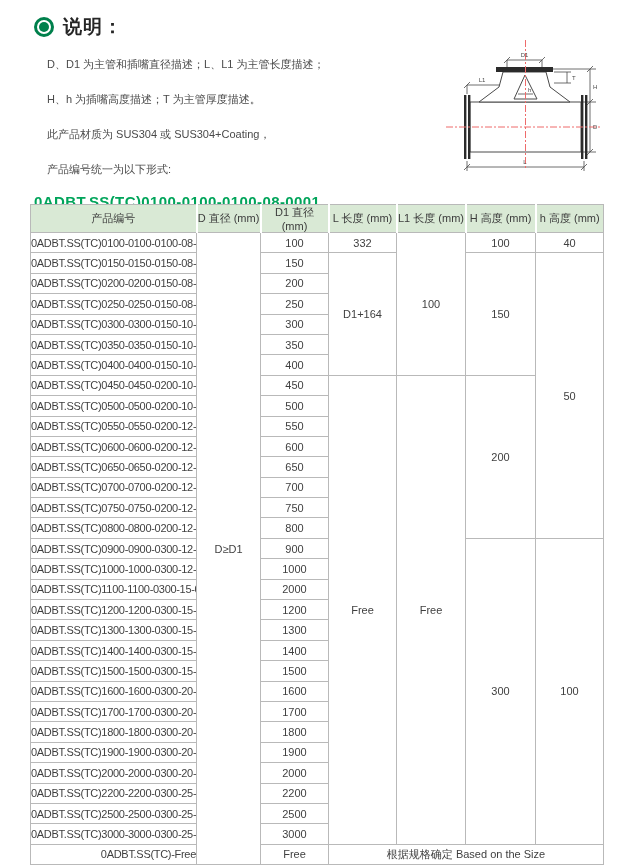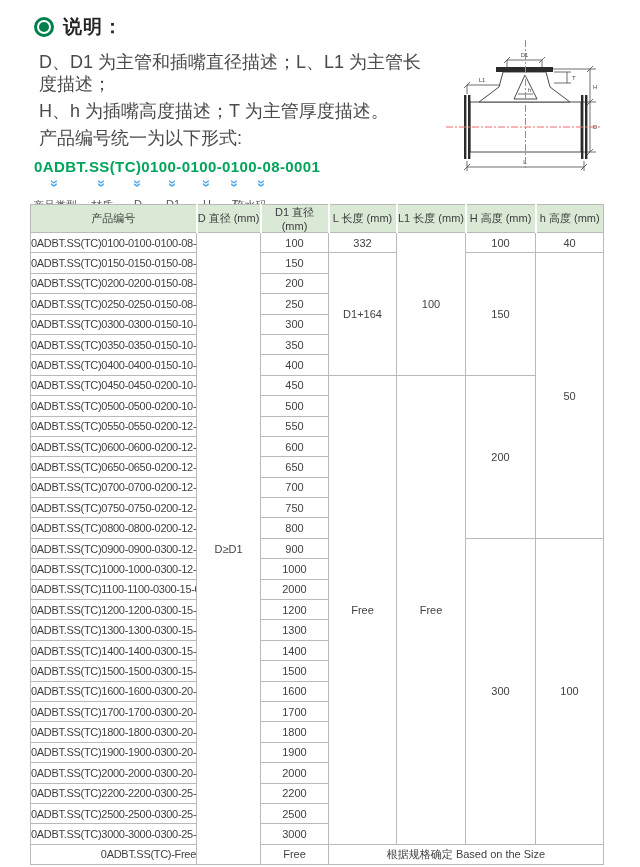--- a/index.html
+++ b/index.html
@@ -7,21 +7,21 @@
     width:640px;height:867px;background:#ffffff;position:relative;
     font-family:"Liberation Sans","DejaVu Sans",sans-serif;color:#4a4a4a;
     overflow:hidden;
   }
   
   .top{padding:14px 0 0 34px;}
   .title-row{display:flex;align-items:center;gap:9px;margin-bottom:11px;}
   .bullet{width:14px;height:14px;border-radius:50%;border:3px solid #00804c;position:relative;flex:0 0 auto;}
   .bullet::after{content:"";position:absolute;inset:2px;background:#00804c;border-radius:50%;}
   .title{font-size:19px;font-weight:bold;color:#262626;letter-spacing:1px;}
-  .desc p{margin:5px;font-size:18px;line-height:22px;color:#4a4a4a;width:400px;}
+  .desc p{margin:13px;font-size:11px;line-height:22px;color:#4a4a4a;width:400px;}
   .code{margin-top:9px;font-size:15px;font-weight:bold;color:#00a45a;letter-spacing:.4px;font-family:"Liberation Sans","DejaVu Sans",sans-serif;}
   .annot{position:relative;height:50px;}
   .arrow{position:absolute;top:1px;color:#57aae5;font-weight:bold;font-size:14px;
          transform:translateX(-50%) rotate(90deg);letter-spacing:-1px;line-height:14px;}
   .albl{position:absolute;top:23px;transform:translateX(-50%);font-size:11px;color:#555;white-space:nowrap;}
   
   .diagram{position:absolute;left:424px;top:28px;}
   .diagram text{font-size:6px;fill:#4a4a4a;font-family:"Liberation Sans","DejaVu Sans",sans-serif;}
   
   table.spec{position:absolute;left:30px;top:204px;width:573px;border-collapse:collapse;table-layout:fixed;
@@ -44,20 +44,21 @@
 <body>
 
 <div class="top">
   <div class="title-row">
     <span class="bullet"></span>
     <span class="title">说明：</span>
   </div>
   <div class="desc">
     <p>D、D1 为主管和插嘴直径描述；L、L1 为主管长度描述；</p>
     <p>H、h 为插嘴高度描述；T 为主管厚度描述。</p>
+    <p>此产品材质为 SUS304 或 SUS304+Coating，</p>
     <p>产品编号统一为以下形式:</p>
   </div>
   <div class="code">0ADBT.SS(TC)0100-0100-0100-08-0001</div>
   <div class="annot">
       <span class="arrow" style="left: 21px;">»</span>
       <span class="albl" style="left: 21px;">产品类型</span>
       <span class="arrow" style="left: 68px;">»</span>
       <span class="albl" style="left: 68px;">材质</span>
       <span class="arrow" style="left: 104px;">»</span>
       <span class="albl" style="left: 104px;">D</span>

